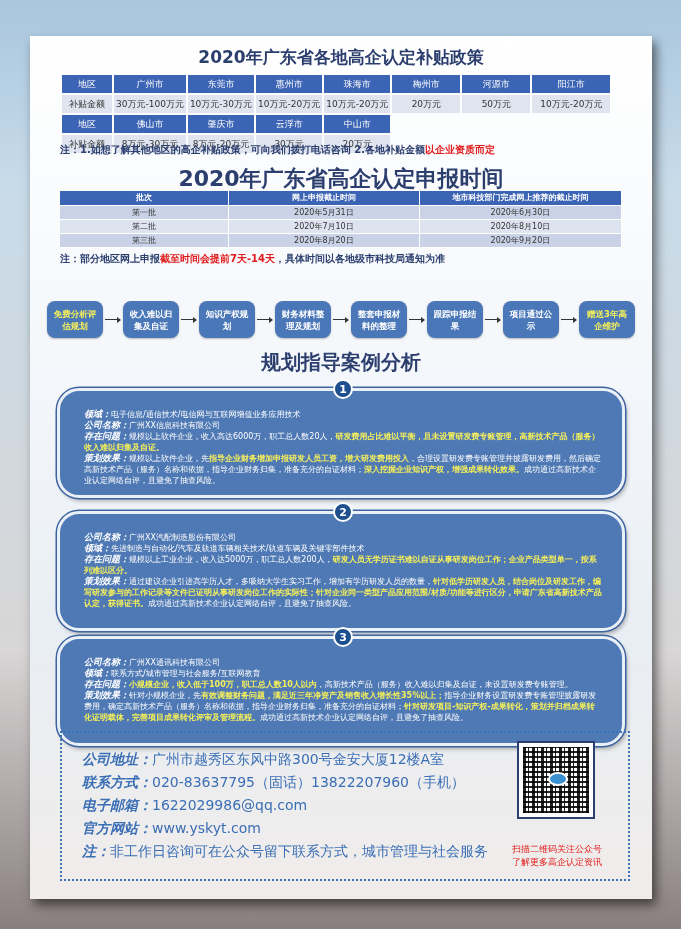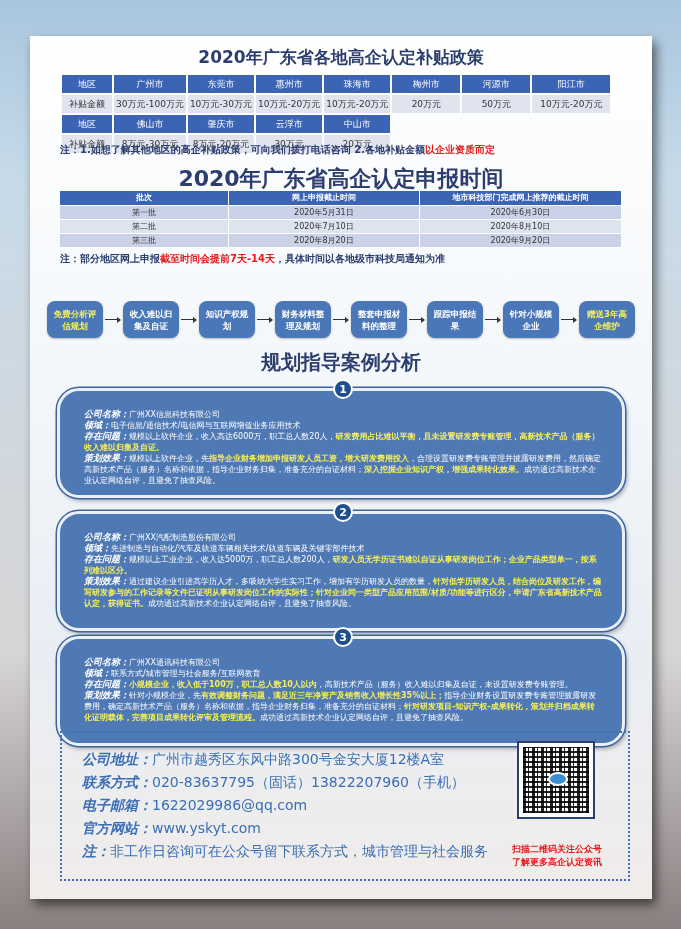--- a/index.html
+++ b/index.html
@@ -45,21 +45,21 @@
 .case .hl{color:#f6f05a;font-weight:bold}
 
 .contact{position:absolute;left:30px;top:695px;width:570px;height:150px;border:2px dotted #3b72b8}
 .cl{position:absolute;left:20px;font-size:14px;color:#3a6eb5;white-space:nowrap}
 .cl .k{font-weight:bold;font-style:italic}
 .qr{position:absolute;left:455px;top:8px;width:78px;height:78px;background:#fff;border:2px solid #2a3f6e;padding:4px}
 .qrin{width:100%;height:100%;background:
 repeating-linear-gradient(90deg,#222 0 3px,#fff 3px 5px,#222 5px 6px,#fff 6px 9px),
 repeating-linear-gradient(0deg,#222 0 2px,#fff 2px 5px);background-blend-mode:multiply;position:relative}
 .qrlogo{position:absolute;left:25px;top:25px;width:20px;height:14px;background:#3a8fd0;border-radius:50%;border:2px solid #fff}
-.qrtxt{position:absolute;left:435px;font-size:9px;color:#e21b1b;font-weight:bold;white-space:nowrap;width:120px;text-align:center}
+.qrtxt{position:absolute;left:435px;font-size:9px;color:#e21b1b;font-weight:normal;white-space:nowrap;width:120px;text-align:center}
 </style>
 </head>
 <body>
 
 <div class="sheet">
 
   <div class="h1 t1">2020年广东省各地高企认定补贴政策</div>
 
   <div class="sub">
     <table>
@@ -148,31 +148,31 @@
     <div class="step">收入难以归集及自证</div>
     <div class="arr"></div>
     <div class="step">知识产权规划</div>
     <div class="arr"></div>
     <div class="step">财务材料整理及规划</div>
     <div class="arr"></div>
     <div class="step">整套申报材料的整理</div>
     <div class="arr"></div>
     <div class="step">跟踪申报结果</div>
     <div class="arr"></div>
-    <div class="step">针对小规模企业</div>
+    <div class="step">项目通过公示</div>
     <div class="arr"></div>
     <div class="step y">赠送3年高企维护</div>
   </div>
 
   <div class="h1 t4">规划指导案例分析</div>
 
   <div class="case" style="top:352px;height:110px">
     <div class="num">1</div>
+    <div><span class="lbl">领域：</span><span>电子信息/通信技术/电信网与互联网增值业务应用技术</span></div>
     <div><span class="lbl">公司名称：</span><span>广州XX信息科技有限公司</span></div>
-    <div><span class="lbl">领域：</span><span>电子信息/通信技术/电信网与互联网增值业务应用技术</span></div>
     <div><span class="lbl">存在问题：</span><span>规模以上软件企业，收入高达6000万，职工总人数20人，</span><span class="hl">研发费用占比难以平衡，且未设置研发费专账管理，高新技术产品（服务）收入难以归集及自证。</span></div>
     <div><span class="lbl">策划效果：</span><span>规模以上软件企业，先</span><span class="hl">指导企业财务增加申报研发人员工资，增大研发费用投入</span><span>，合理设置研发费专账管理并披露研发费用，然后确定高新技术产品（服务）名称和依据，指导企业财务归集，准备充分的自证材料；</span><span class="hl">深入挖掘企业知识产权，增强成果转化效果。</span><span>成功通过高新技术企业认定网络自评，且避免了抽查风险。</span></div>
   </div>
 
   <div class="case" style="top:475px;height:120px">
     <div class="num">2</div>
     <div><span class="lbl">公司名称：</span><span>广州XX汽配制造股份有限公司</span></div>
     <div><span class="lbl">领域：</span><span>先进制造与自动化/汽车及轨道车辆相关技术/轨道车辆及关键零部件技术</span></div>
     <div><span class="lbl">存在问题：</span><span>规模以上工业企业，收入达5000万，职工总人数200人，</span><span class="hl">研发人员无学历证书难以自证从事研发岗位工作；企业产品类型单一，按系列难以区分。</span></div>
     <div><span class="lbl">策划效果：</span><span>通过建议企业引进高学历人才，多吸纳大学生实习工作，增加有学历研发人员的数量，</span><span class="hl">针对低学历研发人员，结合岗位及研发工作，编写研发参与的工作记录等文件已证明从事研发岗位工作的实际性；针对企业同一类型产品应用范围/材质/功能等进行区分，申请广东省高新技术产品认定，获得证书。</span><span>成功通过高新技术企业认定网络自评，且避免了抽查风险。</span></div>

